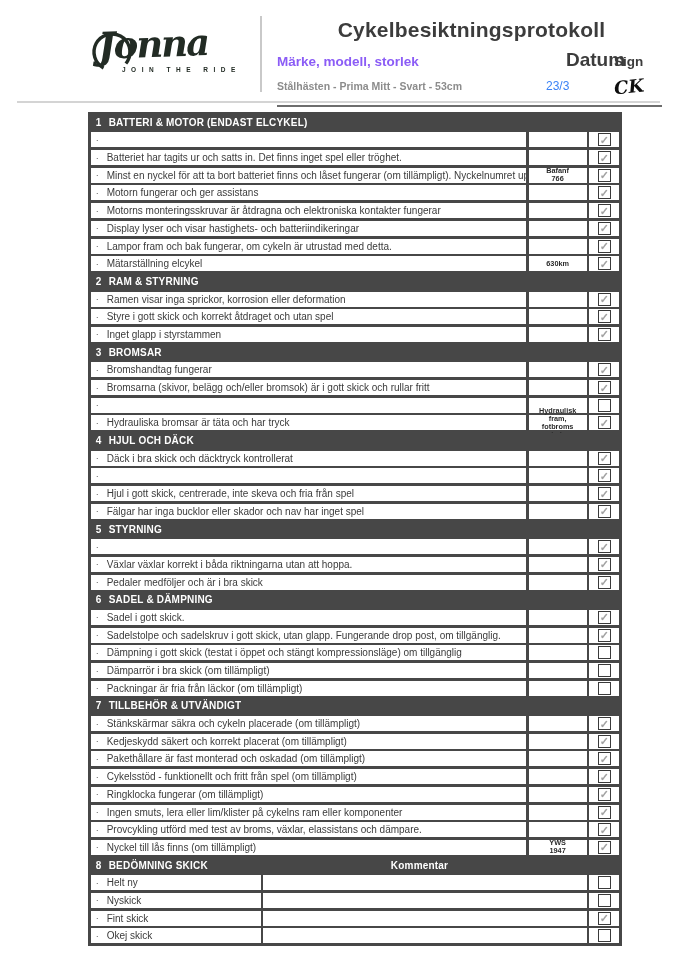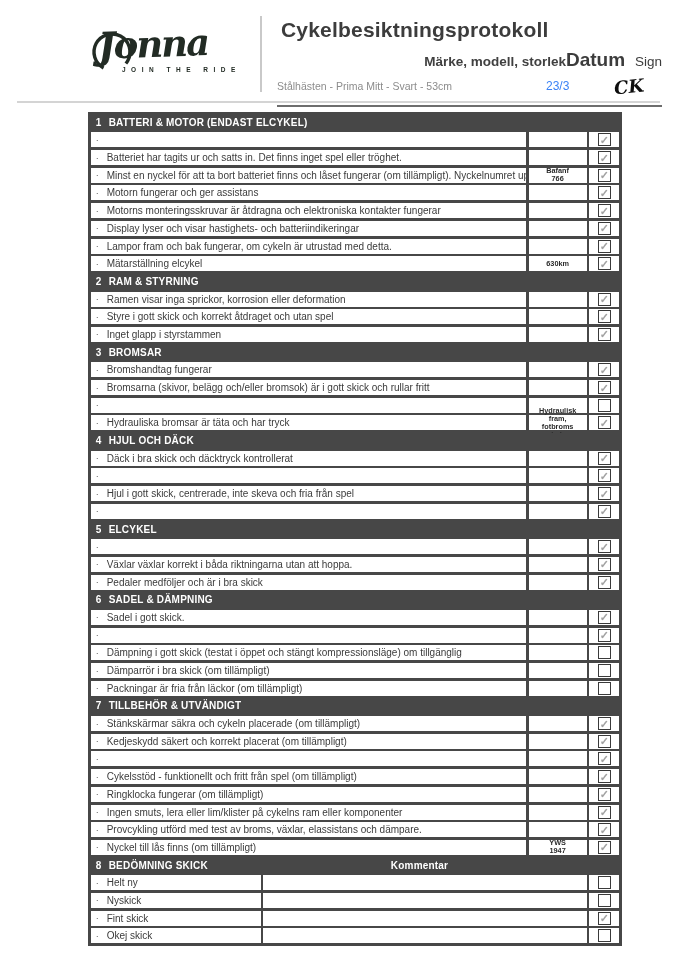--- a/index.html
+++ b/index.html
@@ -10,27 +10,27 @@
   .header{position:absolute;top:16px;left:88px;width:574px;display:flex;}
   .logo{width:172px;position:relative;padding-top:10px;}
   .logo-circle{position:absolute;left:2px;top:14px;}
   .logo-script{font-family:"DejaVu Serif",serif;font-style:italic;font-weight:bold;
                font-size:37px;letter-spacing:-2px;color:#222b24;line-height:1;
                margin-left:10px;transform:rotate(-2deg);display:inline-block;}
   .logo-tagline{font-size:6.5px;letter-spacing:5.5px;color:#222b24;font-weight:bold;
                 margin:3px 0 0 34px;white-space:nowrap;}
   .vdivider{width:2px;background:#c9c9c9;height:76px;margin-right:15px;}
   .title-block{flex:1;border-bottom:2px solid #6d6d6d;padding-bottom:9px;}
-  .doc-title{font-size:21px;font-weight:bold;color:#3c3c3c;margin:2px 0 7px 4px;letter-spacing:.2px;}
+  .doc-title{font-size:21px;font-weight:bold;color:#3c3c3c;margin:2px 0 7px 4px;letter-spacing:.2px;text-align:center;}
   .meta{display:flex;align-items:baseline;}
-  .meta-sub{flex:1;font-weight:bold;font-size:13.5px;color:#404040;text-align:right;}
+  .meta-sub{flex:1;font-weight:bold;font-size:13.5px;color:#8b5cf6;}
   .meta-datum{width:48px;font-weight:bold;font-size:19px;color:#3c3c3c;}
-  .meta-sign{width:48px;font-weight:normal;font-size:13.5px;color:#3c3c3c;text-align:right;}
+  .meta-sign{width:48px;font-weight:bold;font-size:13.5px;color:#3c3c3c;}
   .vals{display:flex;align-items:center;margin-top:4px;}
-  .bike-info{flex:1;font-size:10.5px;color:#8c8c8c;}
+  .bike-info{flex:1;font-size:10.5px;color:#8c8c8c;font-weight:bold;}
   .datum-val{width:68px;font-size:12px;color:#3b82f6;}
   .sign-val{width:48px;font-family:"DejaVu Serif",serif;font-style:italic;font-weight:bold;
             font-size:18px;color:#0d0d0d;transform:rotate(-6deg);}
   .wide-rule{position:absolute;top:101px;left:17px;width:643px;height:2px;background:#d4d4d4;}
 
   
   .table{position:absolute;top:112px;left:88px;width:534px;background:#474747;
          display:flex;flex-direction:column;gap:2.7px;padding:2.7px;box-sizing:border-box;}
   .section-bar{height:15px;flex:0 0 15px;display:flex;align-items:center;color:#fff;
                font-size:10px;font-weight:bold;padding-left:5px;position:relative;letter-spacing:.2px;}
@@ -271,29 +271,30 @@
           <span>Hjul i gott skick, centrerade, inte skeva och fria från spel</span>
         </div>
         <div class="cell comment"></div>
         <div class="cell check">
           <div class="checkbox checked"></div>
         </div>
       </div>
       <div class="row">
         <div class="cell desc">
           <span class="bullet">·</span>
+          <span>Fälgar har inga bucklor eller skador och nav har inget spel</span>
         </div>
         <div class="cell comment"></div>
         <div class="cell check">
           <div class="checkbox checked"></div>
         </div>
       </div>
       <div class="section-bar" style="background: rgb(71, 71, 71);">
         <span class="section-num">5</span>
-        <span>ELCYKEL</span>
+        <span>STYRNING</span>
       </div>
       <div class="row">
         <div class="cell desc">
           <span class="bullet">·</span>
         </div>
         <div class="cell comment"></div>
         <div class="cell check">
           <div class="checkbox checked"></div>
         </div>
       </div>
@@ -327,20 +328,21 @@
           <span>Sadel i gott skick.</span>
         </div>
         <div class="cell comment"></div>
         <div class="cell check">
           <div class="checkbox checked"></div>
         </div>
       </div>
       <div class="row">
         <div class="cell desc">
           <span class="bullet">·</span>
+          <span>Sadelstolpe och sadelskruv i gott skick, utan glapp. Fungerande drop post, om tillgänglig.</span>
         </div>
         <div class="cell comment"></div>
         <div class="cell check">
           <div class="checkbox checked"></div>
         </div>
       </div>
       <div class="row">
         <div class="cell desc">
           <span class="bullet">·</span>
           <span>Dämpning i gott skick (testat i öppet och stängt kompressionsläge) om tillgänglig</span>
@@ -390,20 +392,21 @@
           <span>Kedjeskydd säkert och korrekt placerat (om tillämpligt)</span>
         </div>
         <div class="cell comment"></div>
         <div class="cell check">
           <div class="checkbox checked"></div>
         </div>
       </div>
       <div class="row">
         <div class="cell desc">
           <span class="bullet">·</span>
+          <span>Pakethållare är fast monterad och oskadad (om tillämpligt)</span>
         </div>
         <div class="cell comment"></div>
         <div class="cell check">
           <div class="checkbox checked"></div>
         </div>
       </div>
       <div class="row">
         <div class="cell desc">
           <span class="bullet">·</span>
           <span>Cykelsstöd - funktionellt och fritt från spel (om tillämpligt)</span>

